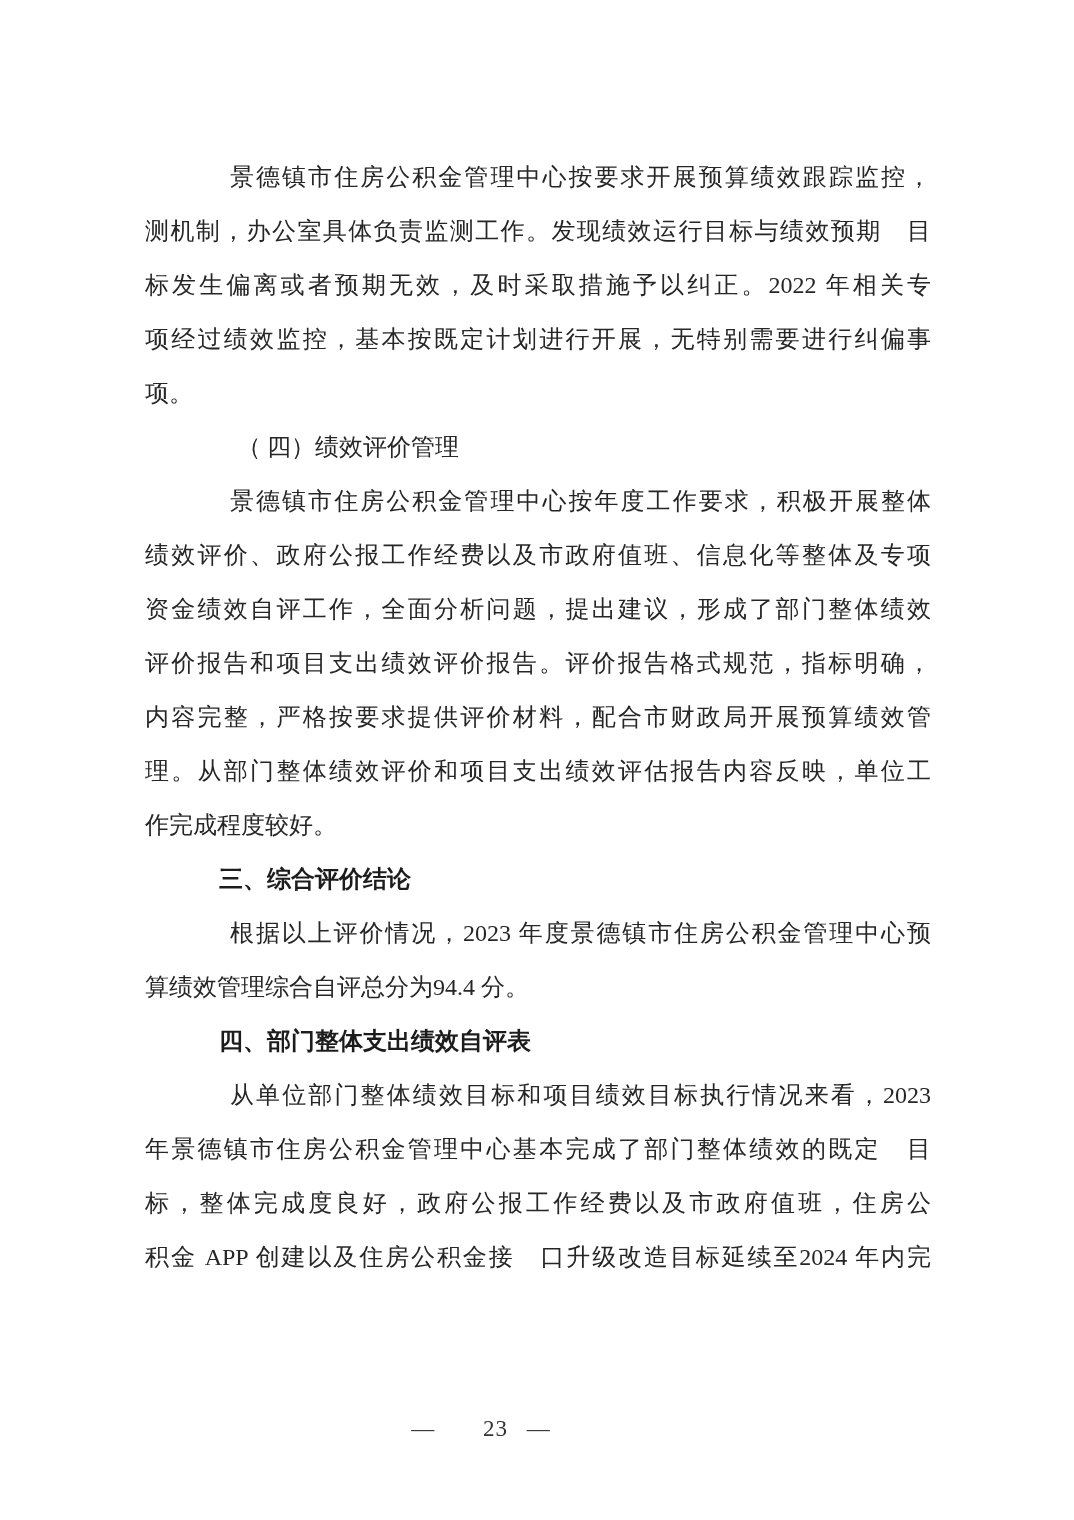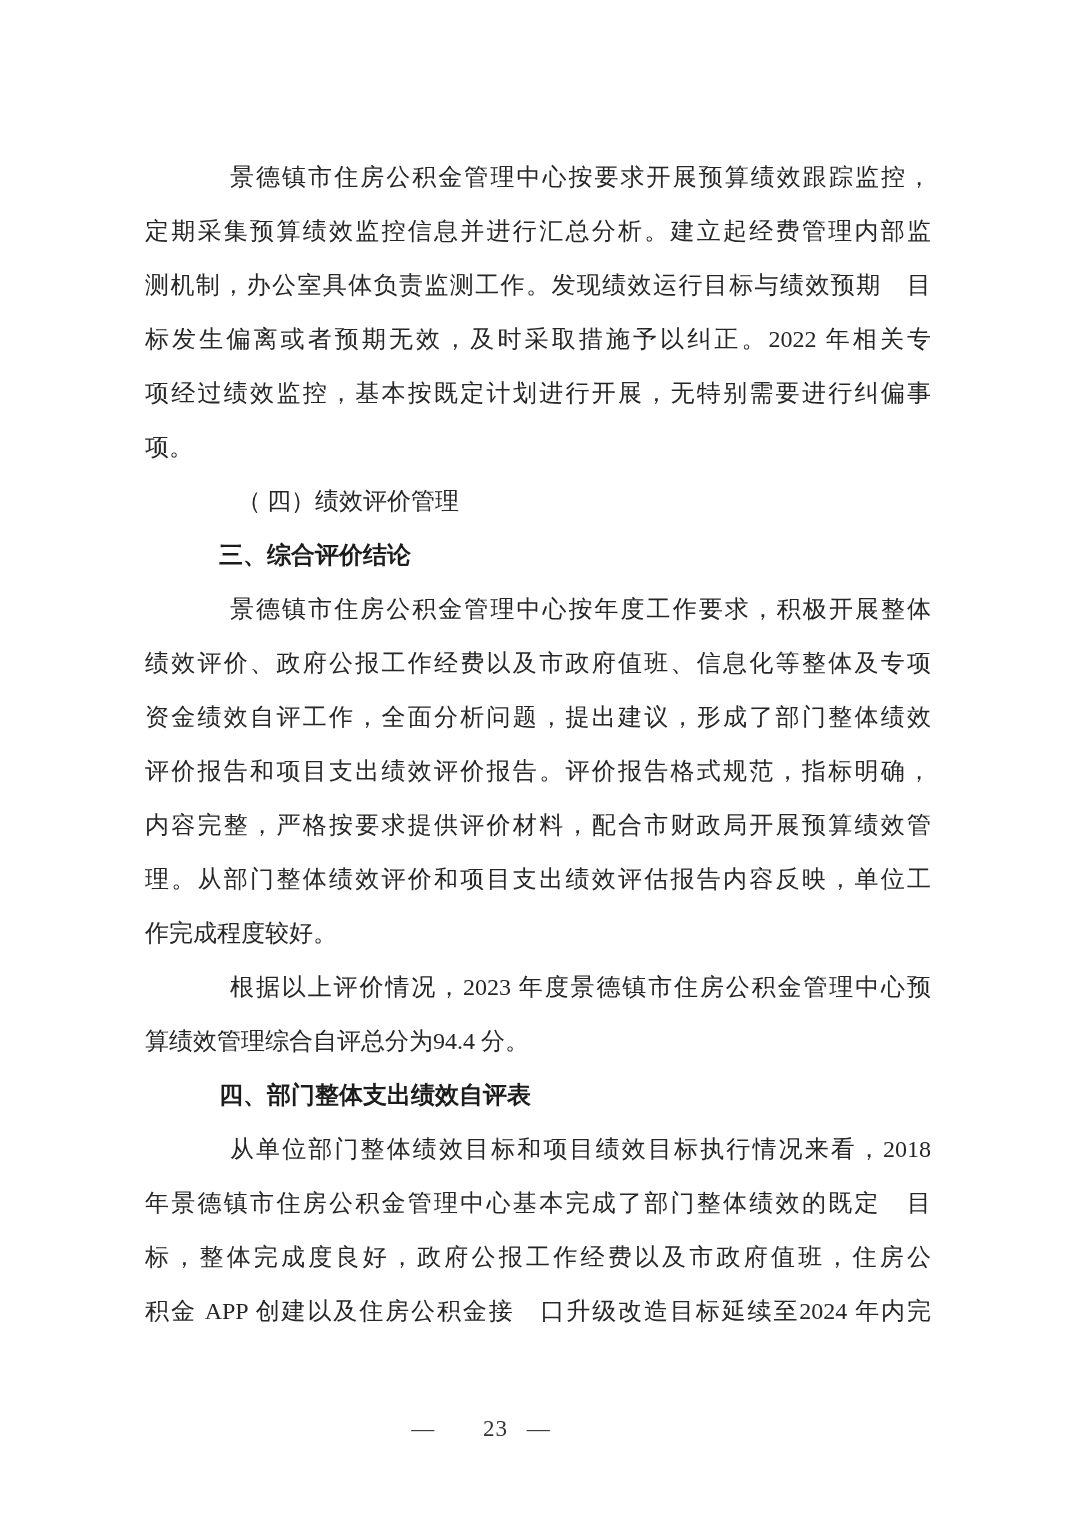--- a/index.html
+++ b/index.html
@@ -58,50 +58,49 @@
 </style>
 </head>
 <body>
 
 <div class="page">
 
   <div class="text-body">
 
   <div class="para body">
         <div class="line first fill">景德镇市住房公积金管理中心按要求开展预算绩效跟踪监控，</div>
-        <div class="line fill">定期采集预算绩效监控信息并进行汇总分析。建立起经费管理内部监</div>
         <div class="line fill">测机制，办公室具体负责监测工作。发现绩效运行目标与绩效预期　目</div>
         <div class="line fill">标发生偏离或者预期无效，及时采取措施予以纠正。2022 年相关专</div>
         <div class="line fill">项经过绩效监控，基本按既定计划进行开展，无特别需要进行纠偏事</div>
         <div class="line">项。</div>
       </div>
       <div class="para subheading">
         <div class="line first">（ 四）绩效评价管理</div>
-      </div>
-      <div class="para heading">
-        <div class="line first">三、综合评价结论</div>
       </div>
       <div class="para body">
         <div class="line first fill">景德镇市住房公积金管理中心按年度工作要求，积极开展整体</div>
         <div class="line fill">绩效评价、政府公报工作经费以及市政府值班、信息化等整体及专项</div>
         <div class="line fill">资金绩效自评工作，全面分析问题，提出建议，形成了部门整体绩效</div>
         <div class="line fill">评价报告和项目支出绩效评价报告。评价报告格式规范，指标明确，</div>
         <div class="line fill">内容完整，严格按要求提供评价材料，配合市财政局开展预算绩效管</div>
         <div class="line fill">理。从部门整体绩效评价和项目支出绩效评估报告内容反映，单位工</div>
         <div class="line">作完成程度较好。</div>
       </div>
+      <div class="para heading">
+        <div class="line first">三、综合评价结论</div>
+      </div>
       <div class="para body">
         <div class="line first fill">根据以上评价情况，2023 年度景德镇市住房公积金管理中心预</div>
         <div class="line">算绩效管理综合自评总分为94.4 分。</div>
       </div>
       <div class="para heading">
         <div class="line first">四、部门整体支出绩效自评表</div>
       </div>
       <div class="para body">
-        <div class="line first fill">从单位部门整体绩效目标和项目绩效目标执行情况来看，2018</div>
+        <div class="line first fill">从单位部门整体绩效目标和项目绩效目标执行情况来看，2023</div>
         <div class="line fill">年景德镇市住房公积金管理中心基本完成了部门整体绩效的既定　目</div>
         <div class="line fill">标，整体完成度良好，政府公报工作经费以及市政府值班，住房公</div>
         <div class="line fill">积金 APP 创建以及住房公积金接　口升级改造目标延续至2024 年内完</div>
       </div>
     </div>
 
   <div class="footer">
     <span class="dash">—</span>
     <span class="num">23</span>
     <span class="dash">—</span>

